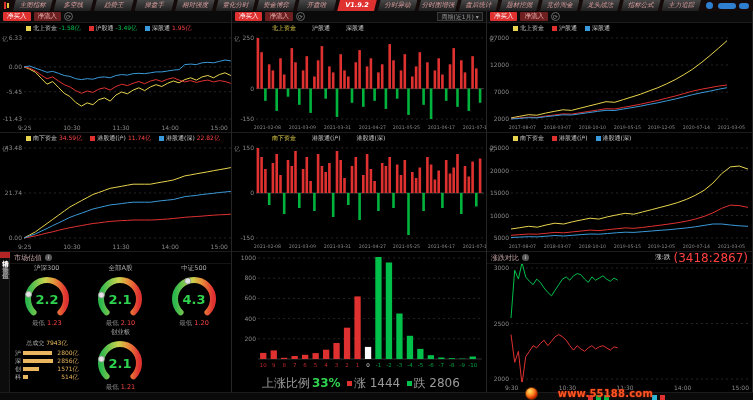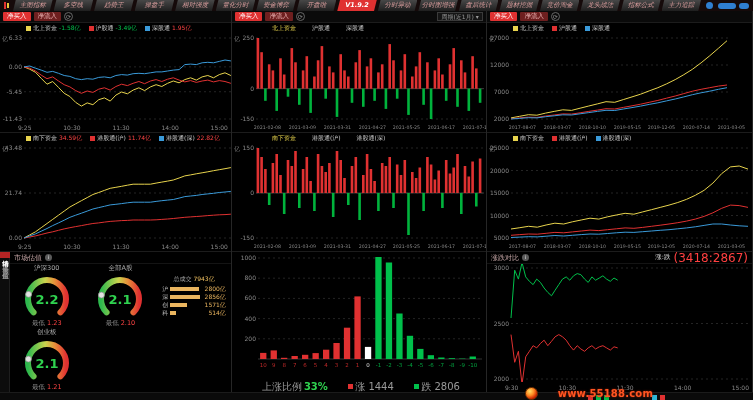--- a/index.html
+++ b/index.html
@@ -73,22 +73,22 @@
   .volcell { display:flex; flex-direction:column; justify-content:center; padding:0 5px; font-size:6px; }
   .vtitle { text-align:center; color:#aaa; height:10px; }
   .vtitle b { color:#f0c060; font-weight:normal; margin-left:2px; }
   .vrow { display:flex; align-items:center; height:8px; }
   .vlabel { width:8px; color:#bbb; }
   .vtrack { flex:1; }
   .vbar { height:4px; background:#eab55f; }
   .vval { color:#eab55f; margin-left:2px; width:24px; text-align:right; white-space:nowrap; }
 
   .fbody { flex:1; position:relative; overflow:hidden; }
-  .ffoot { height:11px; display:flex; align-items:center; justify-content:space-between;
-           font-size:10px; padding:0 26px 0 30px; color:#9a9a9a; }
+  .ffoot { height:11px; display:flex; align-items:flex-end; justify-content:space-between;
+           font-size:12px; padding:0 26px 0 30px; color:#9a9a9a; }
   .ffoot .g { color:#2fd24f; margin-left:2px; }
 
   .cmp-label { margin-left:auto; color:#ddd; font-size:6.5px; }
   .cmp-value { color:#ff4040; font-size:12px; }
 
   
   .statusbar { position:absolute; bottom:0; left:0; right:0; height:8px; background:#0a0a0a;
                border-top:1px solid #1b1b1b; }
   .statusbar .ind { position:absolute; top:2px; width:5px; height:5px; }
   .watermark { position:absolute; right:100px; bottom:0; display:flex; align-items:center; gap:20px; z-index:9; }
@@ -260,20 +260,37 @@
                     <stop offset="45%" stop-color="#c8d44e"></stop>
                     <stop offset="70%" stop-color="#e8903a"></stop>
                     <stop offset="100%" stop-color="#e03131"></stop>
                   </linearGradient>
                 </defs>
                 <path d="M 17.560000000000002 39.44 A 19 19 0 1 1 44.44 39.44" fill="none" stroke="url(#gr1)" stroke-width="6" stroke-linecap="round"></path>
                 <circle cx="12.4" cy="22.1" r="3" fill="#e2e2e2" stroke="#8a8a8a" stroke-width="0.7"></circle>
                 <text x="31" y="31" text-anchor="middle" font-size="13" font-weight="bold" fill="#2fd24f">2.1</text>
               </svg>
               <div class="gsub"><span>最低</span><b>2.10</b></div>
+            </div>
+            <div class="gcell">
+              <div class="glabel">中证500</div>
+              <svg width="62" height="46">
+                <defs>
+                  <linearGradient id="gr3" x1="0" y1="0" x2="1" y2="0">
+                    <stop offset="0%" stop-color="#2db84d"></stop>
+                    <stop offset="45%" stop-color="#c8d44e"></stop>
+                    <stop offset="70%" stop-color="#e8903a"></stop>
+                    <stop offset="100%" stop-color="#e03131"></stop>
+                  </linearGradient>
+                </defs>
+                <path d="M 17.560000000000002 39.44 A 19 19 0 1 1 44.44 39.44" fill="none" stroke="url(#gr3)" stroke-width="6" stroke-linecap="round"></path>
+                <circle cx="24.8" cy="8.0" r="3" fill="#e2e2e2" stroke="#8a8a8a" stroke-width="0.7"></circle>
+                <text x="31" y="31" text-anchor="middle" font-size="13" font-weight="bold" fill="#2fd24f">4.3</text>
+              </svg>
+              <div class="gsub"><span>最低</span><b>1.20</b></div>
             </div>
             <div class="volcell">
               <div class="vtitle"><span>总成交</span><b>7943亿</b></div>
               <div class="vrow">
                 <div class="vlabel">沪</div>
                 <div class="vtrack">
                   <div class="vbar" style="width: 98%;"></div>
                 </div>
                 <div class="vval">2800亿</div>
               </div>

